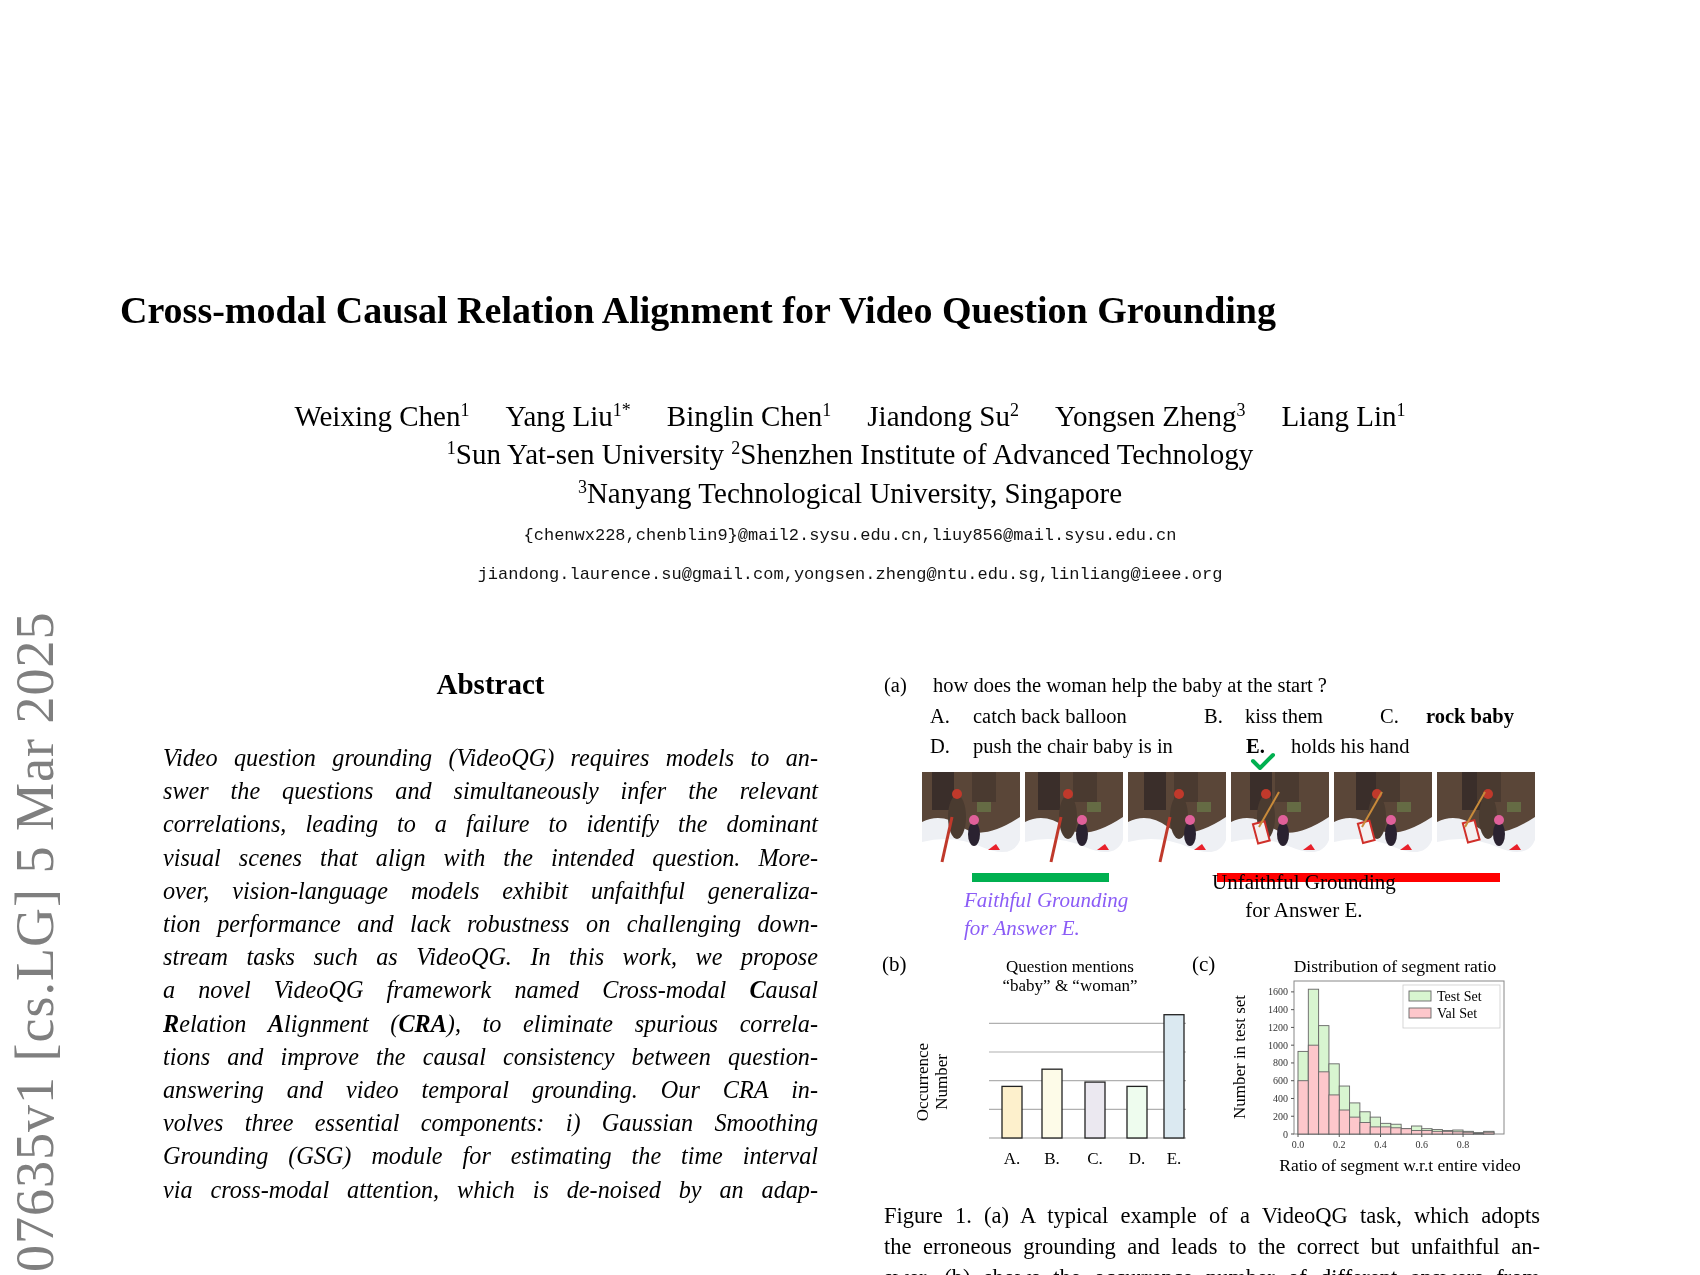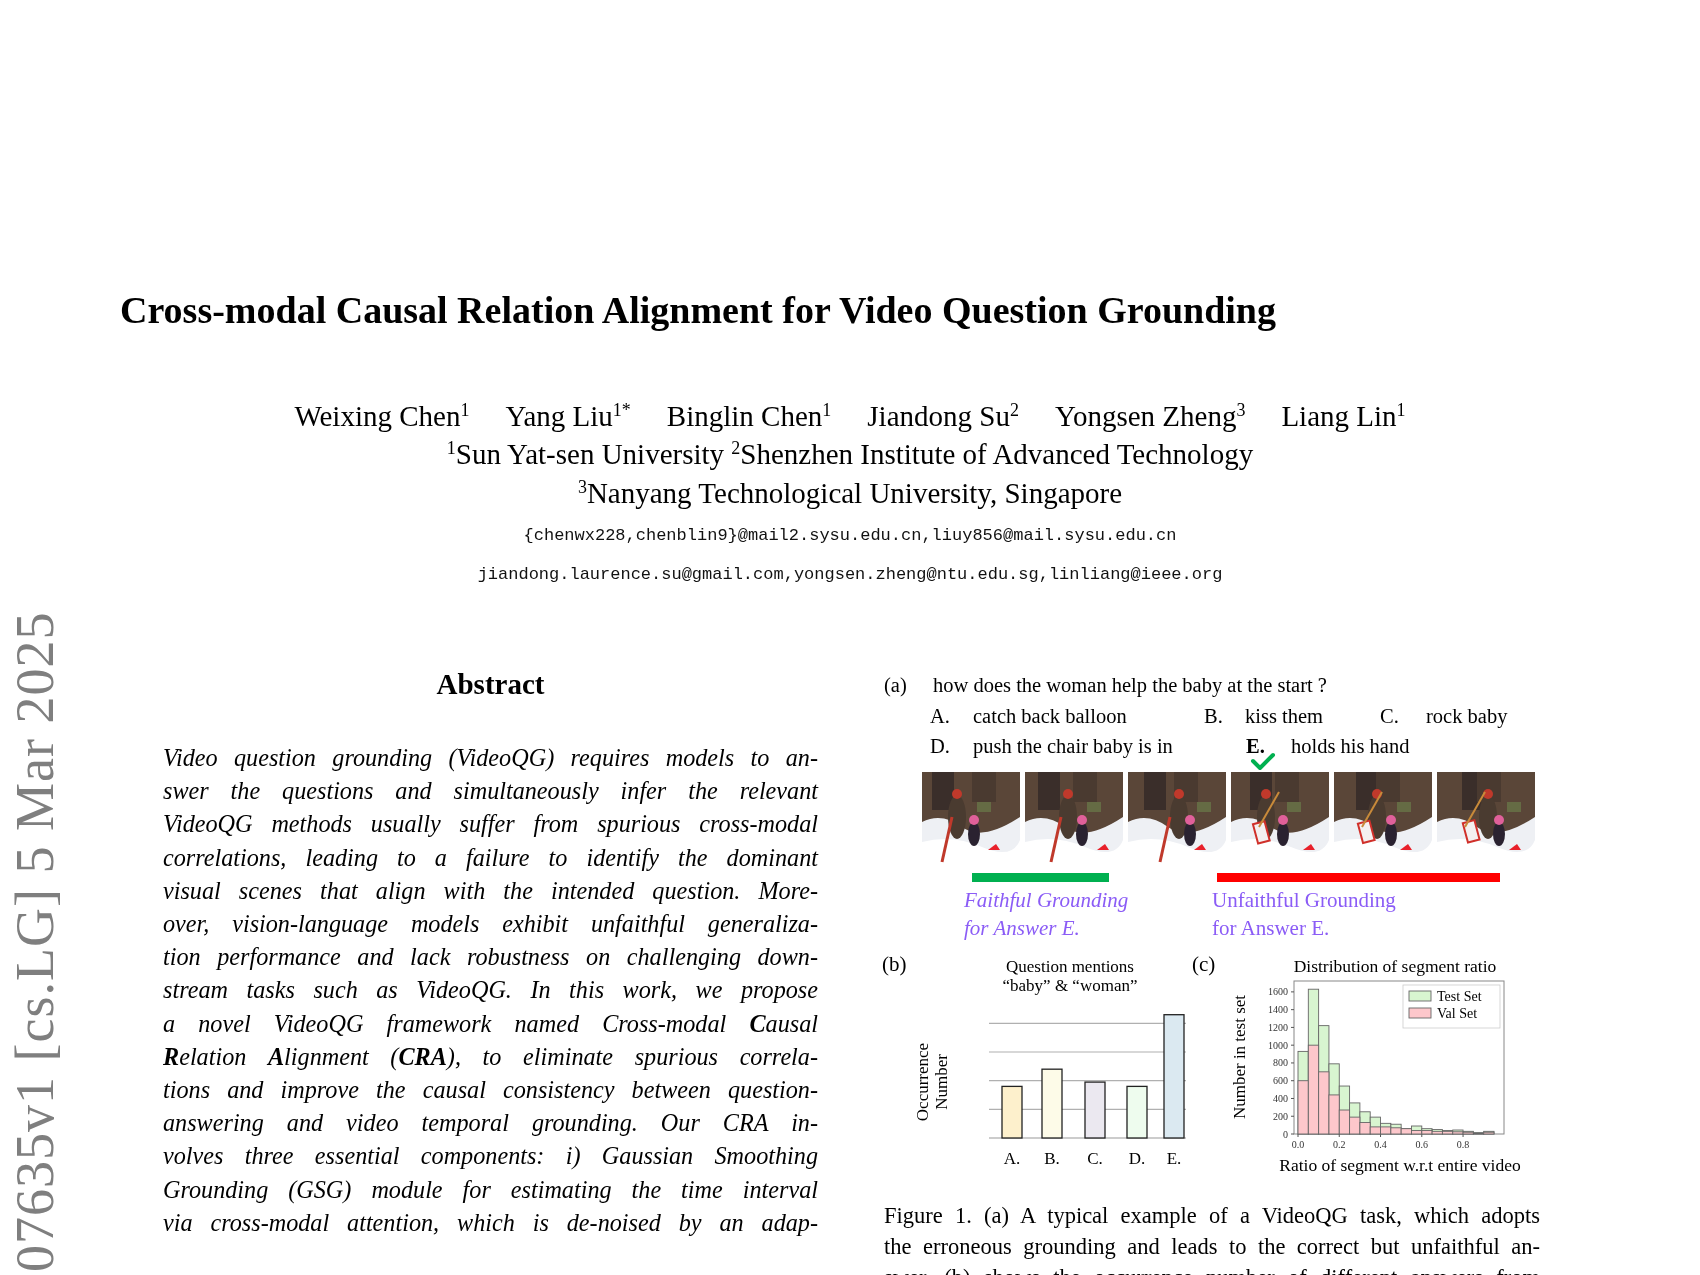--- a/index.html
+++ b/index.html
@@ -41,21 +41,20 @@
 <div class="abs aff" style="top:438px" id="aff1"><sup>1</sup>Sun Yat-sen University <sup>2</sup>Shenzhen Institute of Advanced Technology</div>
 <div class="abs aff" style="top:477px" id="aff2"><sup>3</sup>Nanyang Technological University, Singapore</div>
 
 <div class="abs email" style="top:526px">{chenwx228,chenblin9}@mail2.sysu.edu.cn,liuy856@mail.sysu.edu.cn</div>
 <div class="abs email" style="top:565px">jiandong.laurence.su@gmail.com,yongsen.zheng@ntu.edu.sg,linliang@ieee.org</div>
 
 <div class="abs abs-head">Abstract</div>
 <div class="abs abs-body" id="abstract">
     <span class="line">Video question grounding (VideoQG) requires models to an-</span>
     <span class="line">swer the questions and simultaneously infer the relevant</span>
-    <span class="line">VideoQG methods usually suffer from spurious cross-modal</span>
     <span class="line">correlations, leading to a failure to identify the dominant</span>
     <span class="line">visual scenes that align with the intended question.  More-</span>
     <span class="line">over, vision-language models exhibit unfaithful generaliza-</span>
     <span class="line">tion performance and lack robustness on challenging down-</span>
     <span class="line">stream tasks such as VideoQG. In this work, we propose</span>
     <span class="line">a novel VideoQG framework named Cross-modal <b>C</b>ausal</span>
     <span class="line"><b>R</b>elation <b>A</b>lignment (<b>CRA</b>), to eliminate spurious correla-</span>
     <span class="line">tions and improve the causal consistency between question-</span>
     <span class="line">answering and video temporal grounding.  Our CRA in-</span>
     <span class="line">volves three essential components: i) Gaussian Smoothing</span>
@@ -65,21 +64,21 @@
 
 <div class="abs fig-a" style="width:680px;height:260px;">
   <div class="row" style="left:0;top:0;">(a)</div>
   <div class="row" style="left:49px;top:0;">how does the woman help the baby at the start ?</div>
 
   <div class="row" style="left:46px;top:31px;">A.</div>
   <div class="row" style="left:89px;top:31px;">catch back balloon</div>
   <div class="row" style="left:320px;top:31px;">B.</div>
   <div class="row" style="left:361px;top:31px;">kiss them</div>
   <div class="row" style="left:496px;top:31px;">C.</div>
-  <div class="row" style="left:542px;top:31px;">rock baby</div>
+  <div class="row" style="left:542px;top:31px;font-weight:bold;">rock baby</div>
 
   <div class="row" style="left:46px;top:61px;">D.</div>
   <div class="row" style="left:89px;top:61px;">push the chair baby is in</div>
   <div class="row" style="left:362px;top:61px;font-weight:bold;">E.</div>
   <div class="row" style="left:407px;top:61px;font-weight:normal;">holds his hand</div>
   <svg class="row" style="left:366px;top:78px;" width="26" height="20" viewBox="0 0 26 20">
     <path d="M3 9 L10 16 L23 3" stroke="#00b050" stroke-width="4" fill="none" stroke-linecap="round" stroke-linejoin="round"></path>
   </svg>
 </div>
 
@@ -185,21 +184,21 @@
           <path d="M72 78 l8 -6 l4 6 z" fill="#e8202a"></path>
         </svg></div>
     </div>
   <div class="bar" style="left:50px;top:101px;width:137px;background:#00b050;"></div>
   <div class="bar" style="left:295px;top:101px;width:283px;background:#ff0000;"></div>
 </div>
 <div class="lbl abs" style="left:964px;top:886px;color:#8b5cf6;font-style:italic;">
   <div>Faithful Grounding</div>
   <div>for Answer E.</div>
 </div>
-<div class="lbl abs" style="left:1212px;top:886px;color:#8b5cf6;">
+<div class="lbl abs" style="left:1212px;top:868px;color:#000000;text-align:center;">
   <div>Unfaithful Grounding</div>
   <div>for Answer E.</div>
 </div>
 
 <div class="abs" style="left:882px;top:952px;font-size:21px;">(b)</div>
 <svg class="abs" style="left:905px;top:952px;" width="290" height="225" id="chartB">
     <text x="165" y="20" text-anchor="middle" font-size="17">Question mentions</text>
     <text x="165" y="39" text-anchor="middle" font-size="17">“baby” &amp; “woman”</text>
     <text x="0" y="0" text-anchor="middle" font-size="17" transform="translate(23,130) rotate(-90)">Occurrence</text>
     <text x="0" y="0" text-anchor="middle" font-size="17" transform="translate(42,130) rotate(-90)">Number</text>

